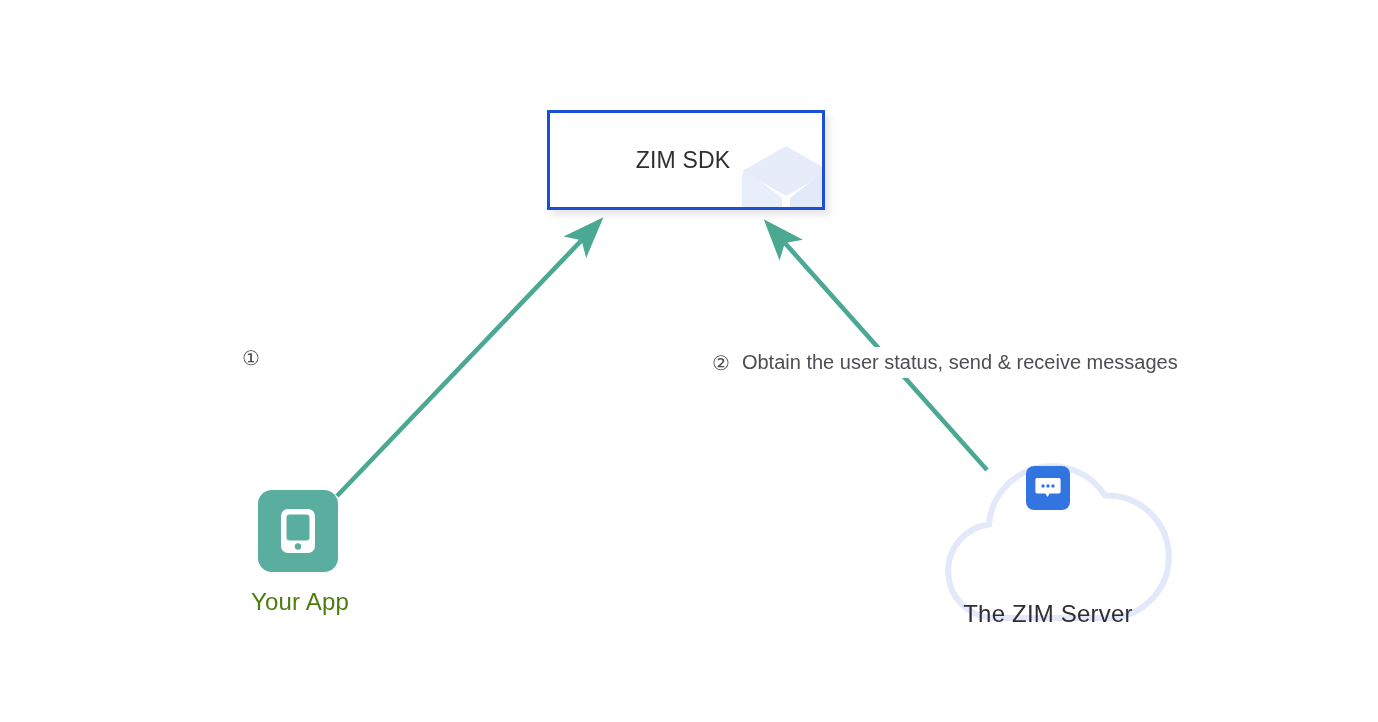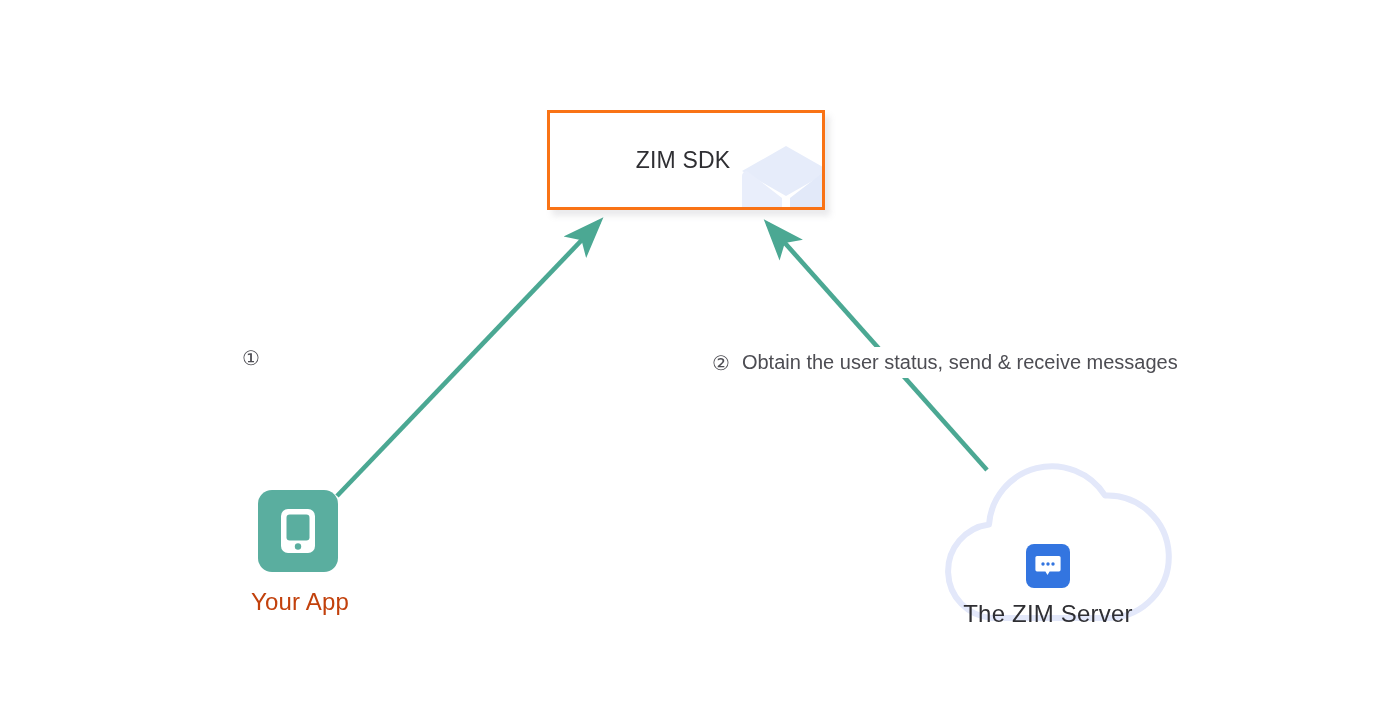--- a/index.html
+++ b/index.html
@@ -20,21 +20,21 @@
   }
 
   
   .sdk-box {
     position: absolute;
     left: 547px;
     top: 110px;
     width: 278px;
     height: 100px;
     background: #ffffff;
-    border: 3px solid #f97316;
+    border: 3px solid #1d4ed8;
     box-sizing: border-box;
     box-shadow: 5px 6px 6px rgba(140,140,150,0.18);
     overflow: hidden;
   }
   .sdk-label {
     position: absolute;
     left: 0;
     top: 0;
     width: 100%;
     height: 100%;
@@ -103,21 +103,21 @@
     border-radius: 14px;
     background: #5aae9f;
     display: flex;
     align-items: center;
     justify-content: center;
   }
   .app-caption {
     margin-top: 16px;
     text-align: center;
     font-size: 24px;
-    color: #c2410c;
+    color: #4d7c0f;
     letter-spacing: 0.2px;
   }
 
   
   .cloud-node {
     position: absolute;
     left: 900px;
     top: 440px;
     width: 296px;
     height: 188px;
@@ -130,21 +130,21 @@
   }
   .cloud-content {
     position: absolute;
     left: 0;
     top: 0;
     width: 296px;
     height: 188px;
     display: flex;
     flex-direction: column;
     align-items: center;
-    justify-content: flex-end;
+    justify-content: space-between;
     padding-top: 26px;
     box-sizing: border-box;
   }
   .chat-icon {
     width: 44px;
     height: 44px;
     border-radius: 8px;
     background: #3375e0;
     display: flex;
     align-items: center;

